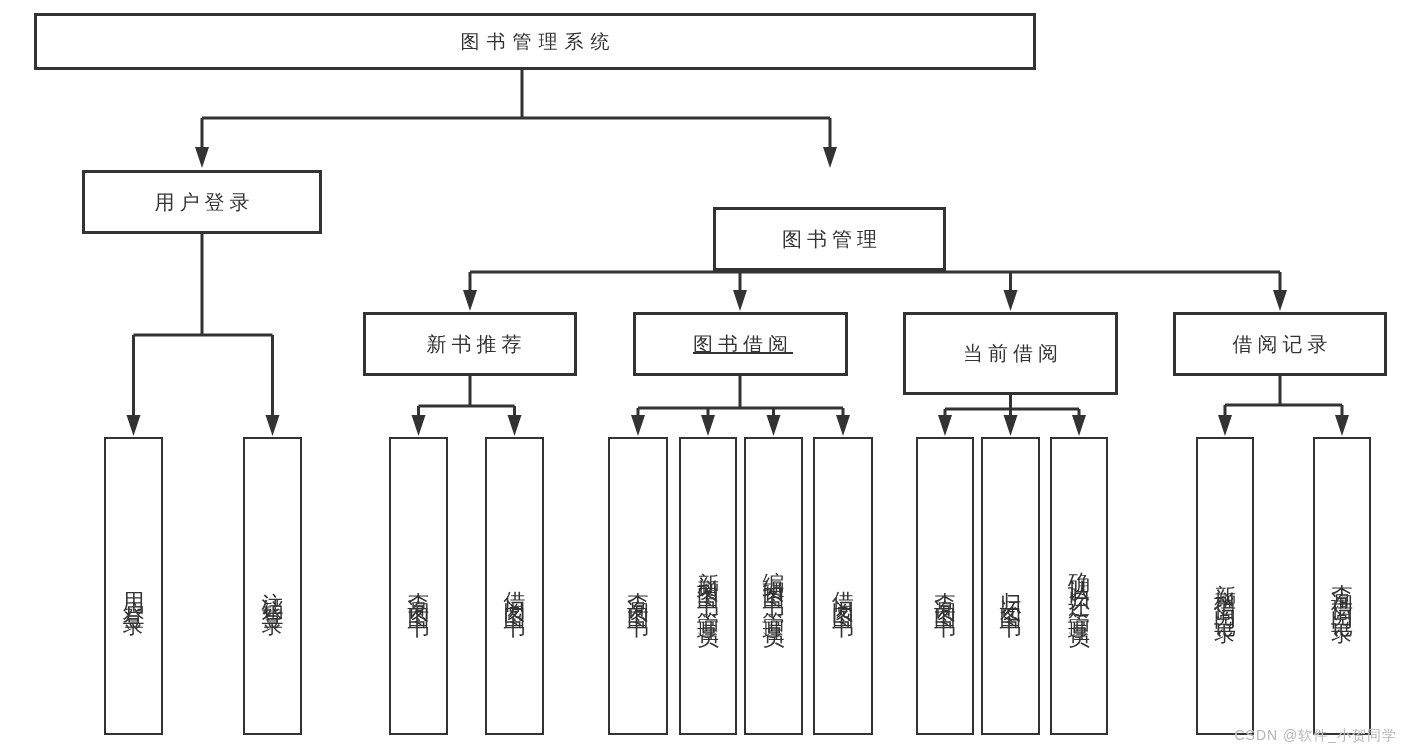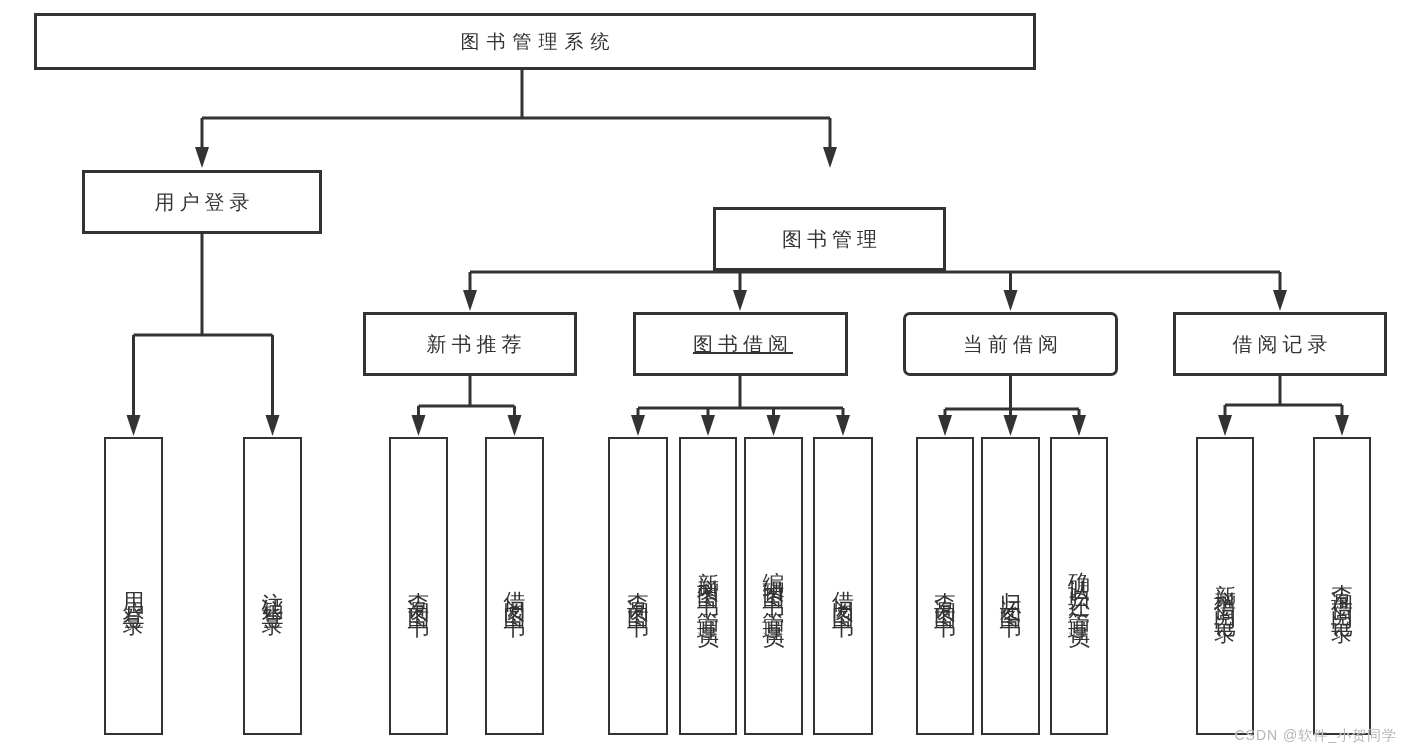--- a/index.html
+++ b/index.html
@@ -126,21 +126,21 @@
   <div class="node" style="left:713px; top:169px; width:233px; height:64px;margin-top:38px;">
     <span>图书管理</span>
   </div>
 
   <div class="node" style="left:363px; top:312px; width:214px; height:64px;padding-left:8px;">
     <span>新书推荐</span>
   </div>
   <div class="node" style="left:633px; top:312px; width:215px; height:64px;text-decoration:underline;">
     <span>图书借阅</span>
   </div>
-  <div class="node" style="left:903px; top:312px; width:215px; height:64px;border-radius:7px;">
+  <div class="node" style="left:903px; top:312px; width:215px; height:83px;">
     <span>当前借阅</span>
   </div>
   <div class="node" style="left:1173px; top:312px; width:214px; height:64px;">
     <span>借阅记录</span>
   </div>
 
   <div class="leaf" style="left:104px; top:437px; width:59px; height:298px;">
     <span>用户登录</span>
   </div>
   <div class="leaf" style="left:243px; top:437px; width:59px; height:298px;">

